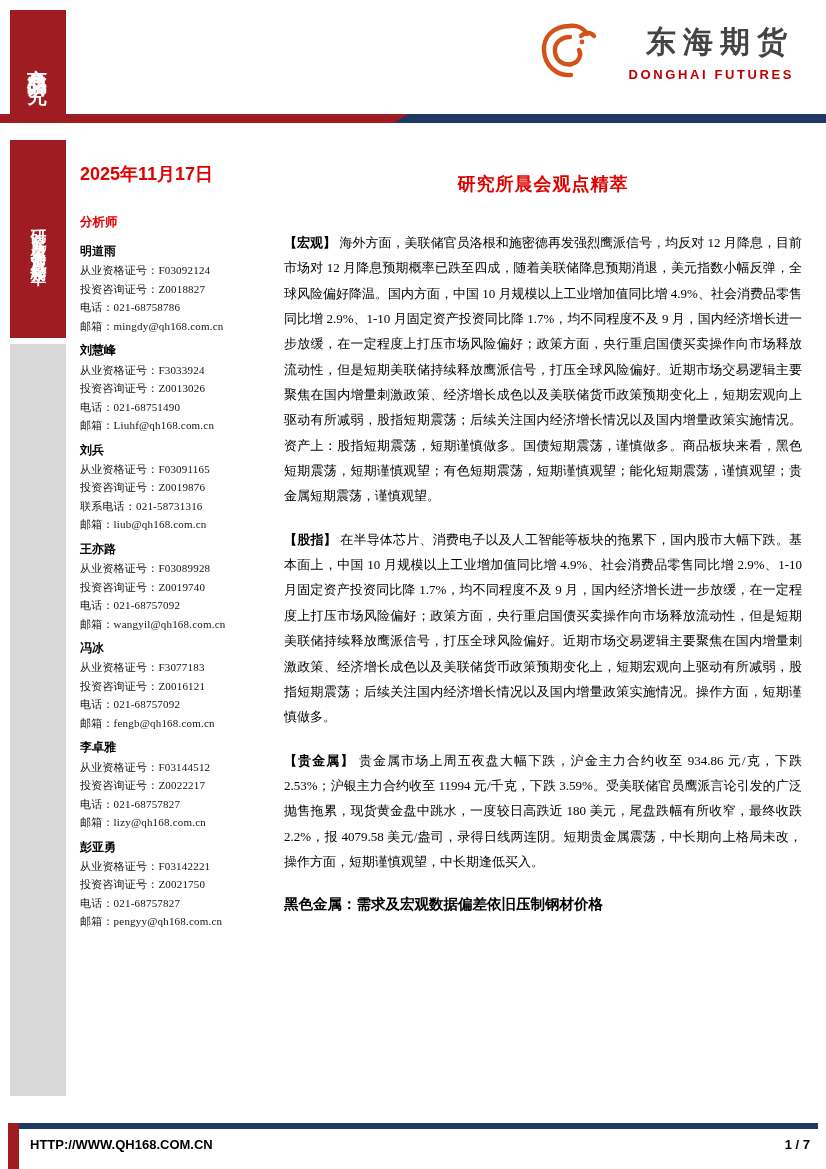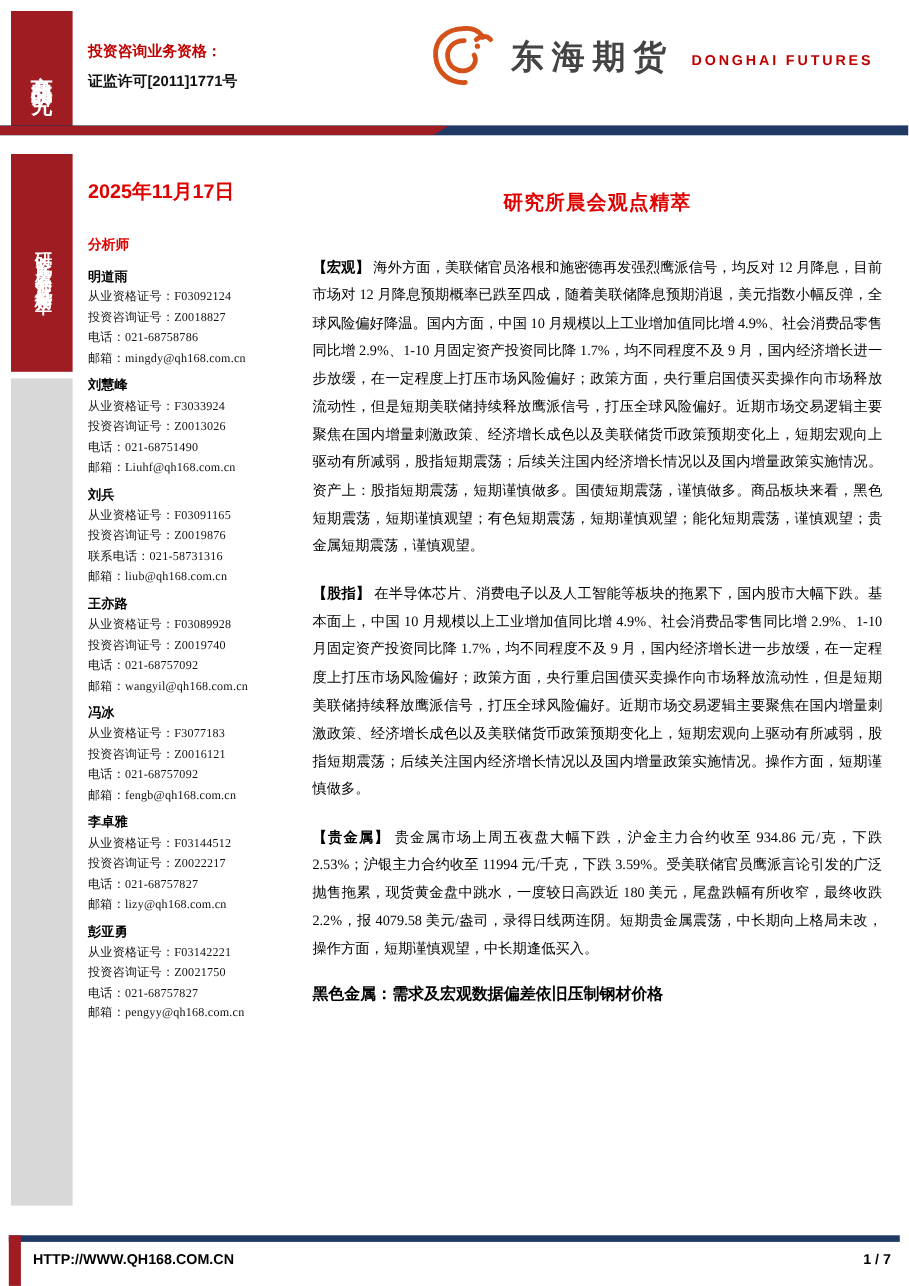--- a/index.html
+++ b/index.html
@@ -15,21 +15,21 @@
   .cat-banner span{
     writing-mode:vertical-rl;color:#fff;font-weight:bold;font-size:20px;
     letter-spacing:5px;font-family:"Liberation Sans","DejaVu Sans",sans-serif;
   }
   
   .qual{position:absolute;left:80px;top:38px;font-family:"Liberation Sans","DejaVu Sans",sans-serif;}
   .qual-red{color:#c00000;font-weight:bold;font-size:13.5px;margin-bottom:9px;}
   .qual-black{color:#111;font-weight:bold;font-size:13.5px;}
   
   .logo{position:absolute;right:32px;top:20px;display:flex;align-items:center;gap:12px;}
-  .logo-text{display:flex;flex-direction:row;align-items:center;}
+  .logo-text{display:flex;flex-direction:column;align-items:flex-end;}
   .logo-cn{font-size:30px;font-weight:bold;color:#444;letter-spacing:7px;
     font-family:"Liberation Serif","DejaVu Serif",serif;}
   .logo-en{font-size:13px;font-weight:bold;color:#c00000;letter-spacing:2.6px;margin-top:4px;
     font-family:"Liberation Sans","DejaVu Sans",sans-serif;padding-left:16px;}
   
   .rule-navy{position:absolute;left:0;top:114px;width:826px;height:9px;background:#1f3864;}
   .rule-red{position:absolute;left:0;top:114px;width:408px;height:9px;background:#9e1c22;
     clip-path:polygon(0 0,100% 0,calc(100% - 14px) 100%,0 100%);}
   
   .side-title{
@@ -72,24 +72,20 @@
 </style>
 </head>
 <body>
 
 <div class="page">
 
   <div class="cat-banner">
     <span>商品研究</span>
   </div>
 
-  <div class="qual">
-    <div class="qual-red">投资咨询业务资格：</div>
-    <div class="qual-black">证监许可[2011]1771号</div>
-  </div>
 
   <div class="logo">
     <svg width="64" height="64" viewBox="0 0 64 64">
       <g fill="none" stroke="#d4521a" stroke-width="4.4" stroke-linecap="round">
         <path d="M33 6 C 16 6, 6 17, 7 31 C 8 46, 20 56, 34 55"></path>
         <path d="M33 6 C 40 5, 47 8, 50 14"></path>
         <path d="M33 17 C 23 17, 17 24, 18 32 C 19 41, 27 46, 35 44 C 42 42, 45 35, 42 30"></path>
         <path d="M44 16 C 48 12, 54 12, 57 16"></path>
       </g>
       <circle cx="45" cy="22" r="2.4" fill="#d4521a"></circle>

